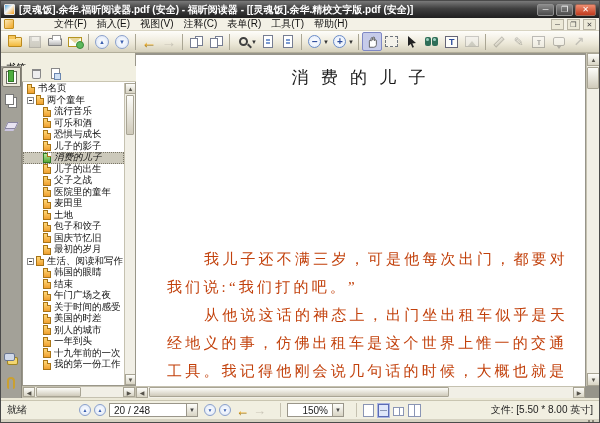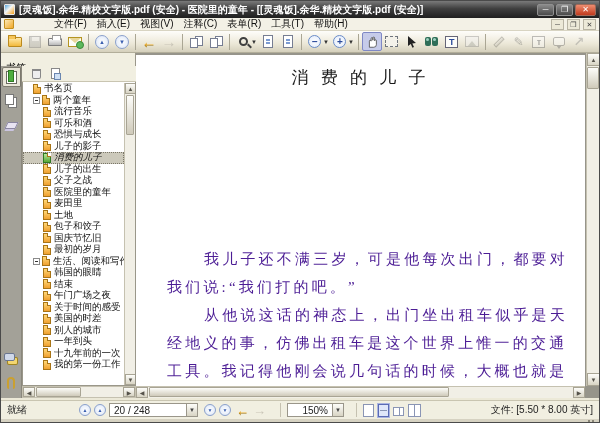--- a/index.html
+++ b/index.html
@@ -91,21 +91,21 @@
   .sidebar-tools { position:absolute; top:65px; left:21px; width:114px; height:16px; background:#f1efe1;
     border-bottom:1px solid #c9c5b1; display:flex; align-items:center; gap:10px; padding:0 10px; }
   .s-trash { width:9px; height:10px; border:1px solid #888; border-top:2px solid #888; border-radius:0 0 2px 2px; background:#eee; }
   .s-exp { width:9px; height:11px; background:#fff; border:1px solid #888; position:relative; }
   .s-exp::after { content:""; position:absolute; right:-2px; bottom:-2px; width:5px; height:5px; background:#cfe0f4; border:1px solid #6a86b0; }
 
   .tree-wrap { position:absolute; top:81px; left:21px; width:114px; bottom:36px; background:#fff;
     border:1px solid #9a978a; border-top:none; overflow:hidden; }
   .tree { position:absolute; inset:1px 11px 0 0; overflow:hidden; }
   .tree-row { height:11.5px; display:flex; align-items:center; font-size:9.5px; white-space:nowrap; color:#111; }
-  .tree-row.lvl0 { padding-left:10px; }
+  .tree-row.lvl0 { padding-left:4px; }
   .tree-row.lvl1 { padding-left:20px; }
   .expander { display:none; width:7px; height:7px; border:1px solid #8a8a8a; background:#fff; margin-right:2px; position:relative; flex:none; }
   .tree-row.parent .expander { display:inline-block; }
   .expander::before { content:""; position:absolute; left:1px; top:2px; width:3px; height:1px; background:#333; }
   .bm-ico { width:8px; height:10px; background:linear-gradient(#ffd878,#f0a030); border:1px solid #a87416; margin-right:3px; flex:none; position:relative; }
   .bm-ico::after { content:""; position:absolute; right:-1px; top:-1px; width:3px; height:3px; background:#fff; border-left:1px solid #a87416; border-bottom:1px solid #a87416; }
   .tree-row.selected { background:#ccc9bb; outline:1px dotted #7a7668; outline-offset:-1px;font-style:italic; }
   .tree-row.selected .bm-ico { background:linear-gradient(#b8e89a,#58a838); border-color:#2f7a24; }
   .tree-vscroll { position:absolute; top:1px; right:0; width:11px; bottom:0; background:#f1efe6; border-left:1px solid #c5c1b0; }
   .tree-hscroll { position:absolute; left:21px; bottom:24px; width:114px; height:12px; background:#f1efe6; border:1px solid #c5c1b0; display:flex; }
@@ -115,21 +115,21 @@
   .v-arr { width:11px; height:11px; }
   .h-arr { width:12px; height:100%; }
   .thumb { background:linear-gradient(#fdfdfa,#cfcaba); border:1px solid #a8a494; border-radius:1px; }
 
   
   .docarea { position:absolute; top:52px; left:135px; right:0; bottom:24px; background:#96948a; }
   .page { position:absolute; top:2px; left:0; right:14px; bottom:12px; background:#fff; overflow:hidden; }
   .doc-title { margin-top:11px; text-align:center; font-size:17px; letter-spacing:4px; color:#1a1a1a;
     font-family:"Liberation Serif","DejaVu Serif",serif; }
   .doc-body { margin-top:156px; padding:0 18px 0 31px; }
-  .doc-line { font-size:15px; letter-spacing:3.2px; line-height:28px; color:#4c1d95; white-space:nowrap;
+  .doc-line { font-size:15px; letter-spacing:3.2px; line-height:28px; color:#c2410c; white-space:nowrap;
     font-family:"Liberation Serif","DejaVu Serif",serif; }
   .doc-line.indent { padding-left:37px; }
   .doc-vscroll { position:absolute; top:0; right:0; width:13px; bottom:12px; background:#f1efe6; border-left:1px solid #c5c1b0; }
   .doc-vscroll .v-arr { width:13px; height:13px; }
   .doc-vthumb { position:absolute; top:14px; left:0; width:12px; height:22px; }
   .doc-hscroll { position:absolute; left:0; right:14px; bottom:0; height:12px; background:#f1efe6; border-top:1px solid #c5c1b0; display:flex; }
   .doc-hthumb { width:300px; height:10px; margin:0 1px; }
 
   
   .statusbar { position:absolute; left:0; right:0; top:399px; height:19px; background:#f1efe1;
@@ -154,21 +154,21 @@
   .grip { position:absolute; right:2px; top:0; width:10px; height:5px;
     background:radial-gradient(circle at 2px 2px,#8a8678 1px,transparent 1px),radial-gradient(circle at 6px 2px,#8a8678 1px,transparent 1px); }
 </style>
 </head>
 <body>
 
 <div class="window">
 
   <div class="titlebar">
     <span class="app-ico"></span>
-    <span class="title">[灵魂饭].余华.精校文字版.pdf (安全) - 医院里的童年 - [[灵魂饭].余华.精校文字版.pdf (安全)]</span>
+    <span class="title">[灵魂饭].余华.福昕阅读器.pdf (安全) - 福昕阅读器 - [[灵魂饭].余华.精校文字版.pdf (安全)]</span>
     <span class="win-btns">
       <span class="win-btn">─</span>
       <span class="win-btn">❐</span>
       <span class="win-btn close">✕</span>
     </span>
   </div>
 
   <div class="menubar">
     <span class="menu-ico"></span>
     <span style="display:flex;margin-left:32px;">

